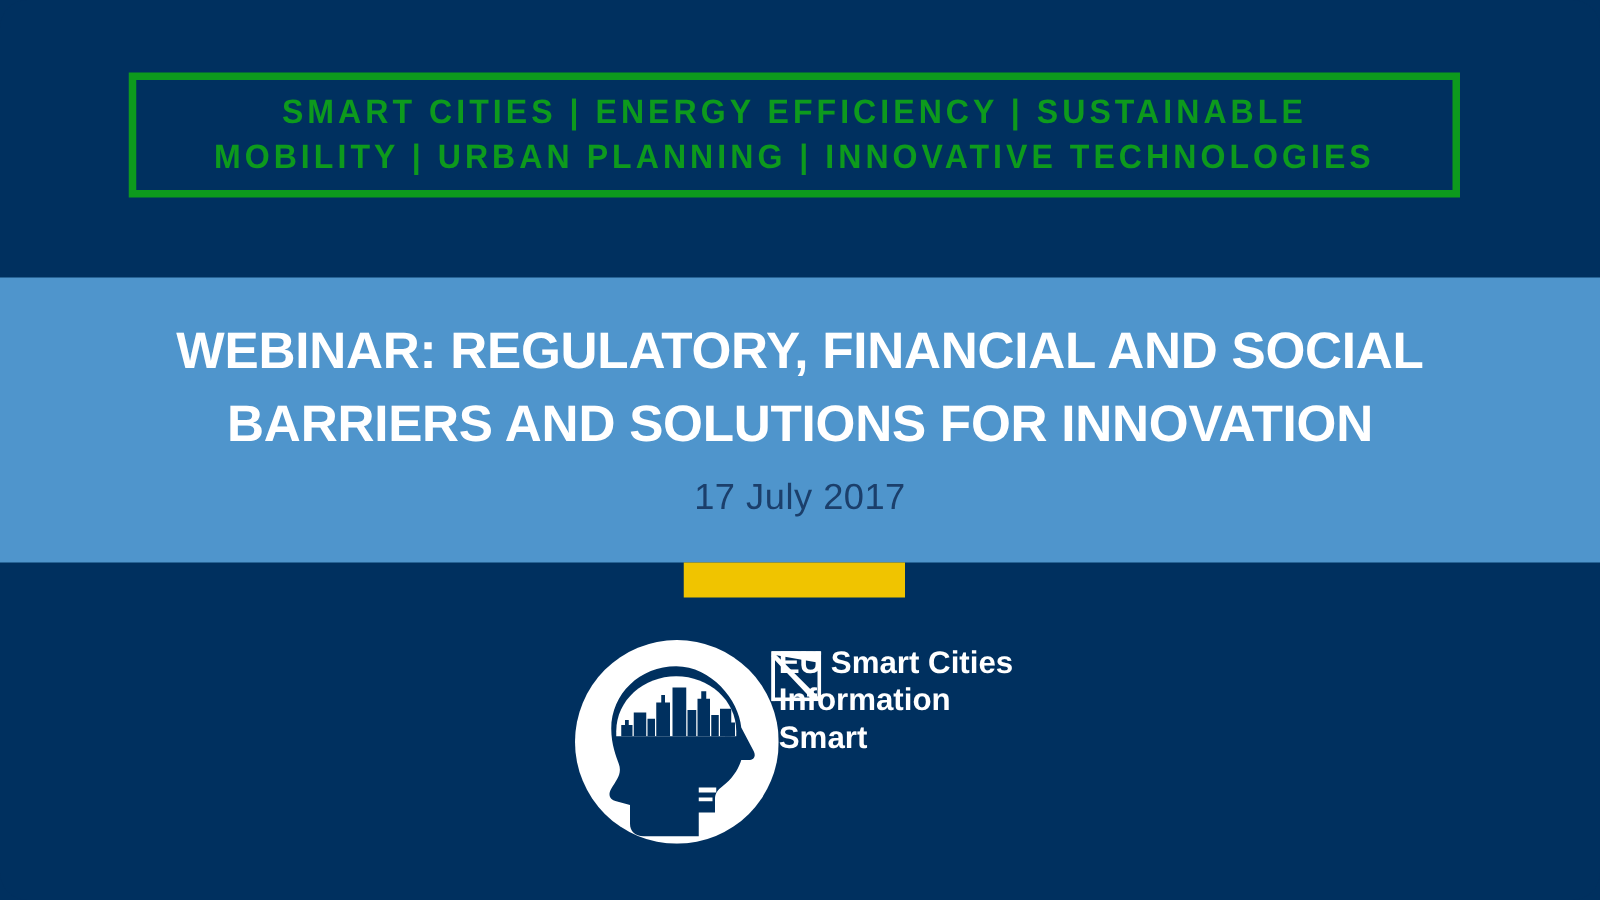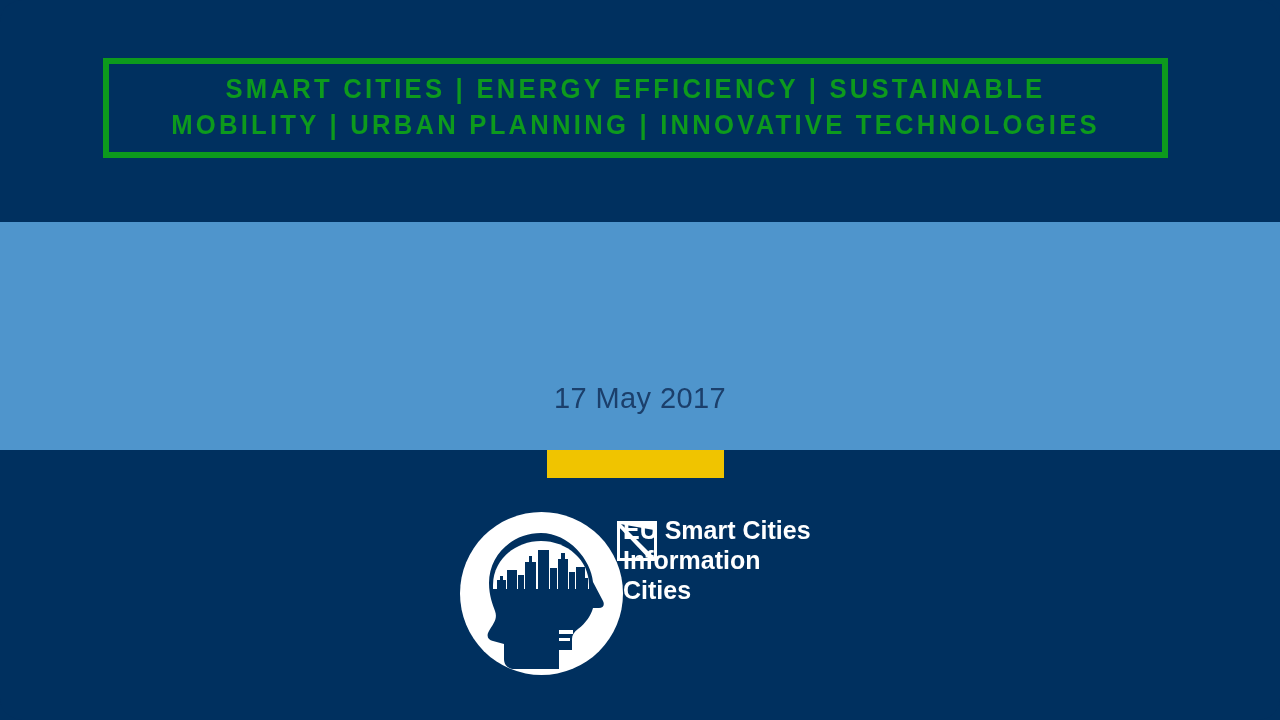--- a/index.html
+++ b/index.html
@@ -134,21 +134,23 @@
 <body>
 
 <div id="slide">
 
   <div id="topic-banner">
     <div id="topic-text">SMART CITIES | ENERGY EFFICIENCY | SUSTAINABLE
 MOBILITY | URBAN PLANNING | INNOVATIVE TECHNOLOGIES</div>
   </div>
 
   <div id="title-band">
-    <div id="title-date">17 May 2017</div>
+    <div id="title-heading">WEBINAR: REGULATORY, FINANCIAL AND SOCIAL
+BARRIERS AND SOLUTIONS FOR INNOVATION</div>
+    <div id="title-date">17 July 2017</div>
   </div>
 
   <div id="accent-bar"></div>
 
   <div id="logo-lockup">
 
     <svg id="logo-mark" viewBox="0 0 163 163">
 
       <circle cx="81.5" cy="81.5" r="81.5" fill="#ffffff"></circle>
 
@@ -206,18 +208,18 @@
 
     <div id="logo-wordmark">
       <svg id="logo-notch" viewBox="0 0 40 40">
         <path fill="#ffffff" d="M 0 0 L 40 0 L 40 40 L 0 40 Z M 3 3 L 3 37 L 37 37 L 37 9 Z"></path>
         <path fill="#ffffff" d="M 0 0 L 40 0 L 3 3 Z"></path>
         <polygon fill="#ffffff" points="0,0 40,0 40,3 3,3 3,40 0,40"></polygon>
         <polygon fill="#ffffff" points="2,1 38,37 34,40 0,4"></polygon>
       </svg>
       <div class="logo-line">EU Smart Cities</div>
       <div class="logo-line">Information</div>
-      <div class="logo-line">Cities</div>
+      <div class="logo-line">Smart</div>
     </div>
 
   </div>
 
 </div>
 
 </body></html>

